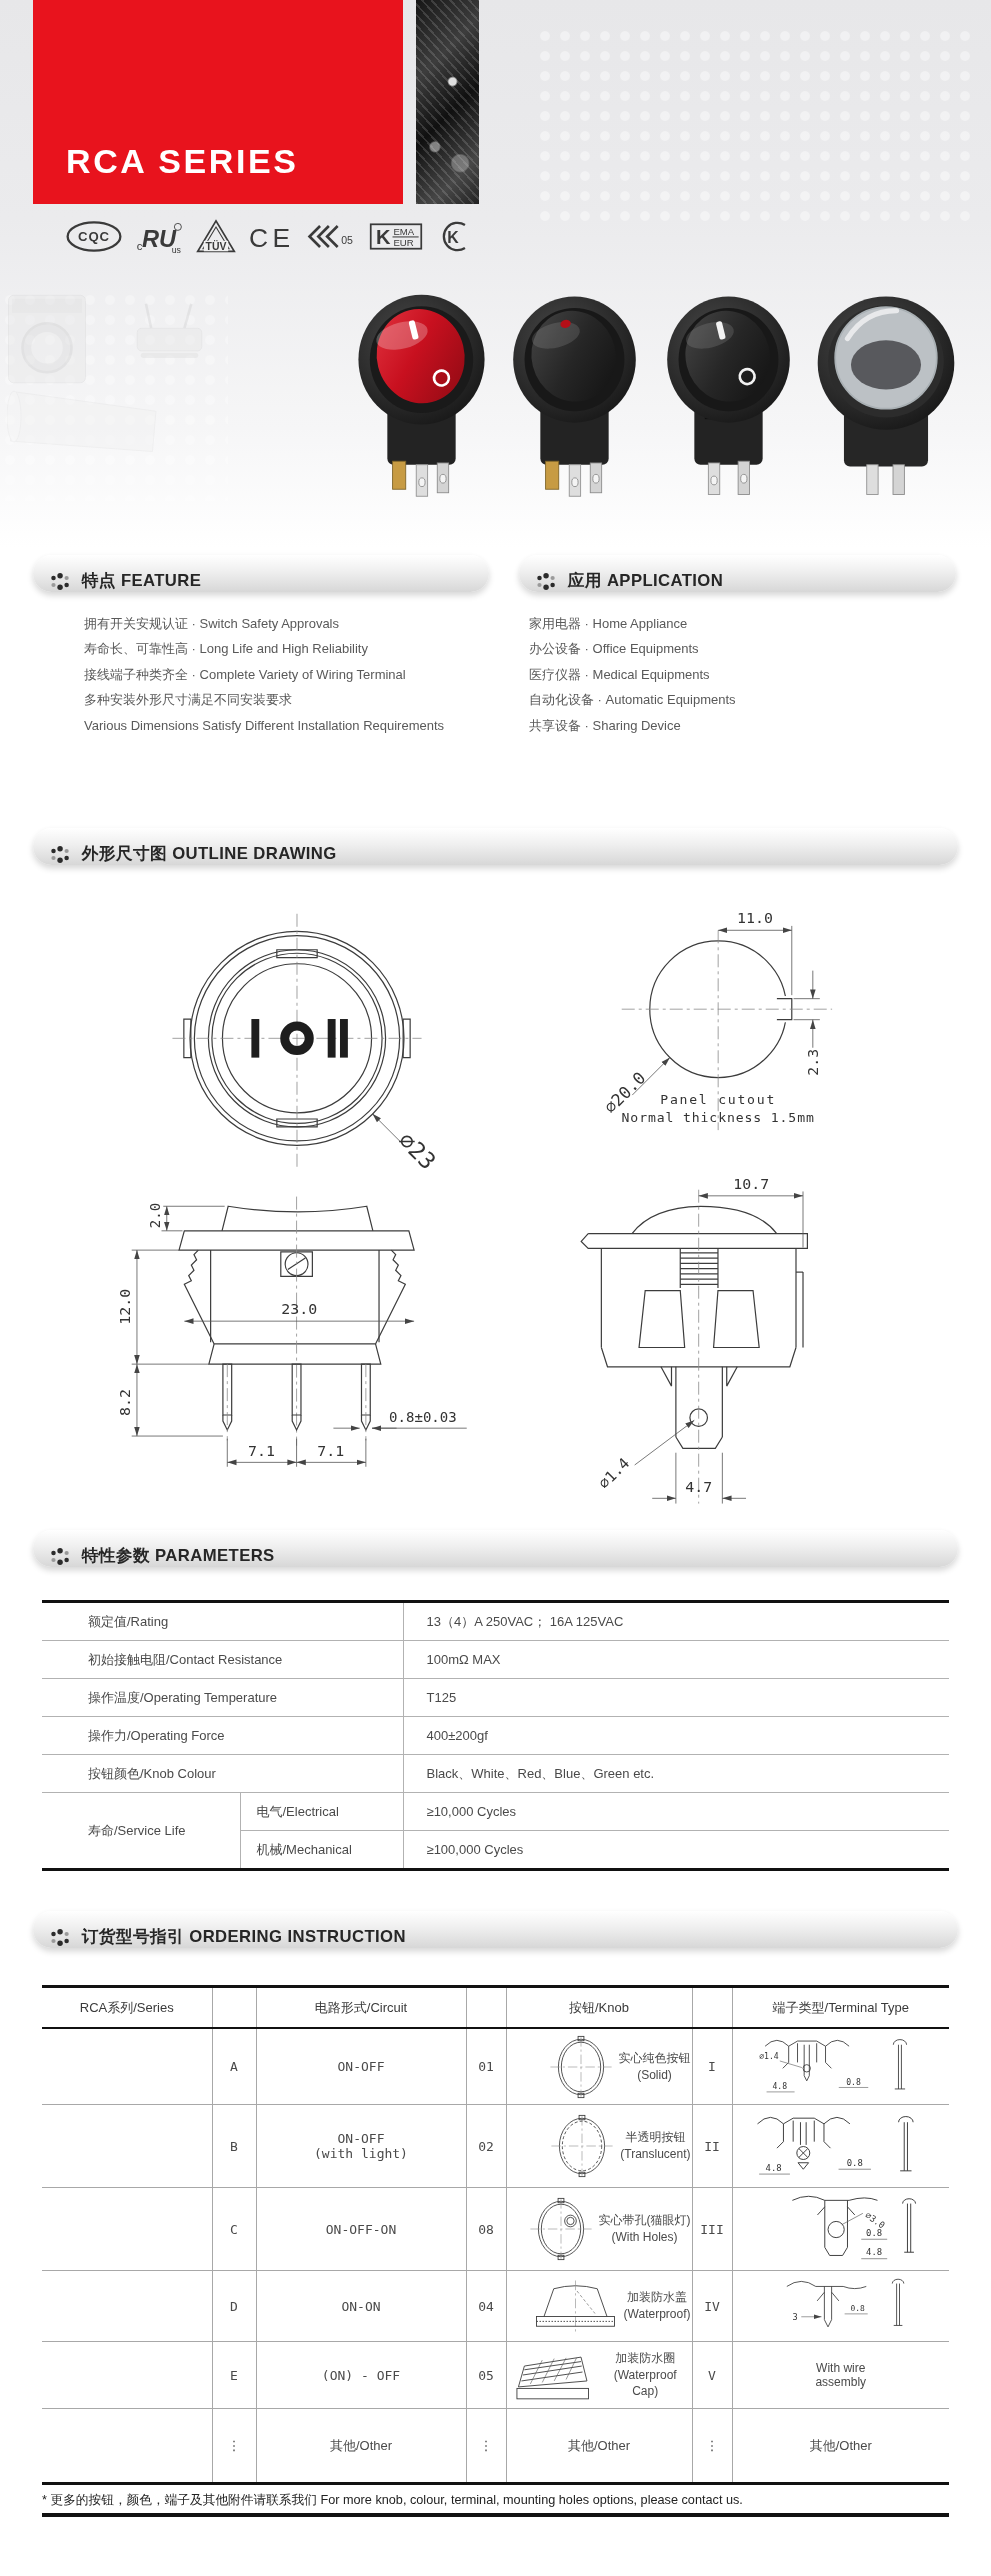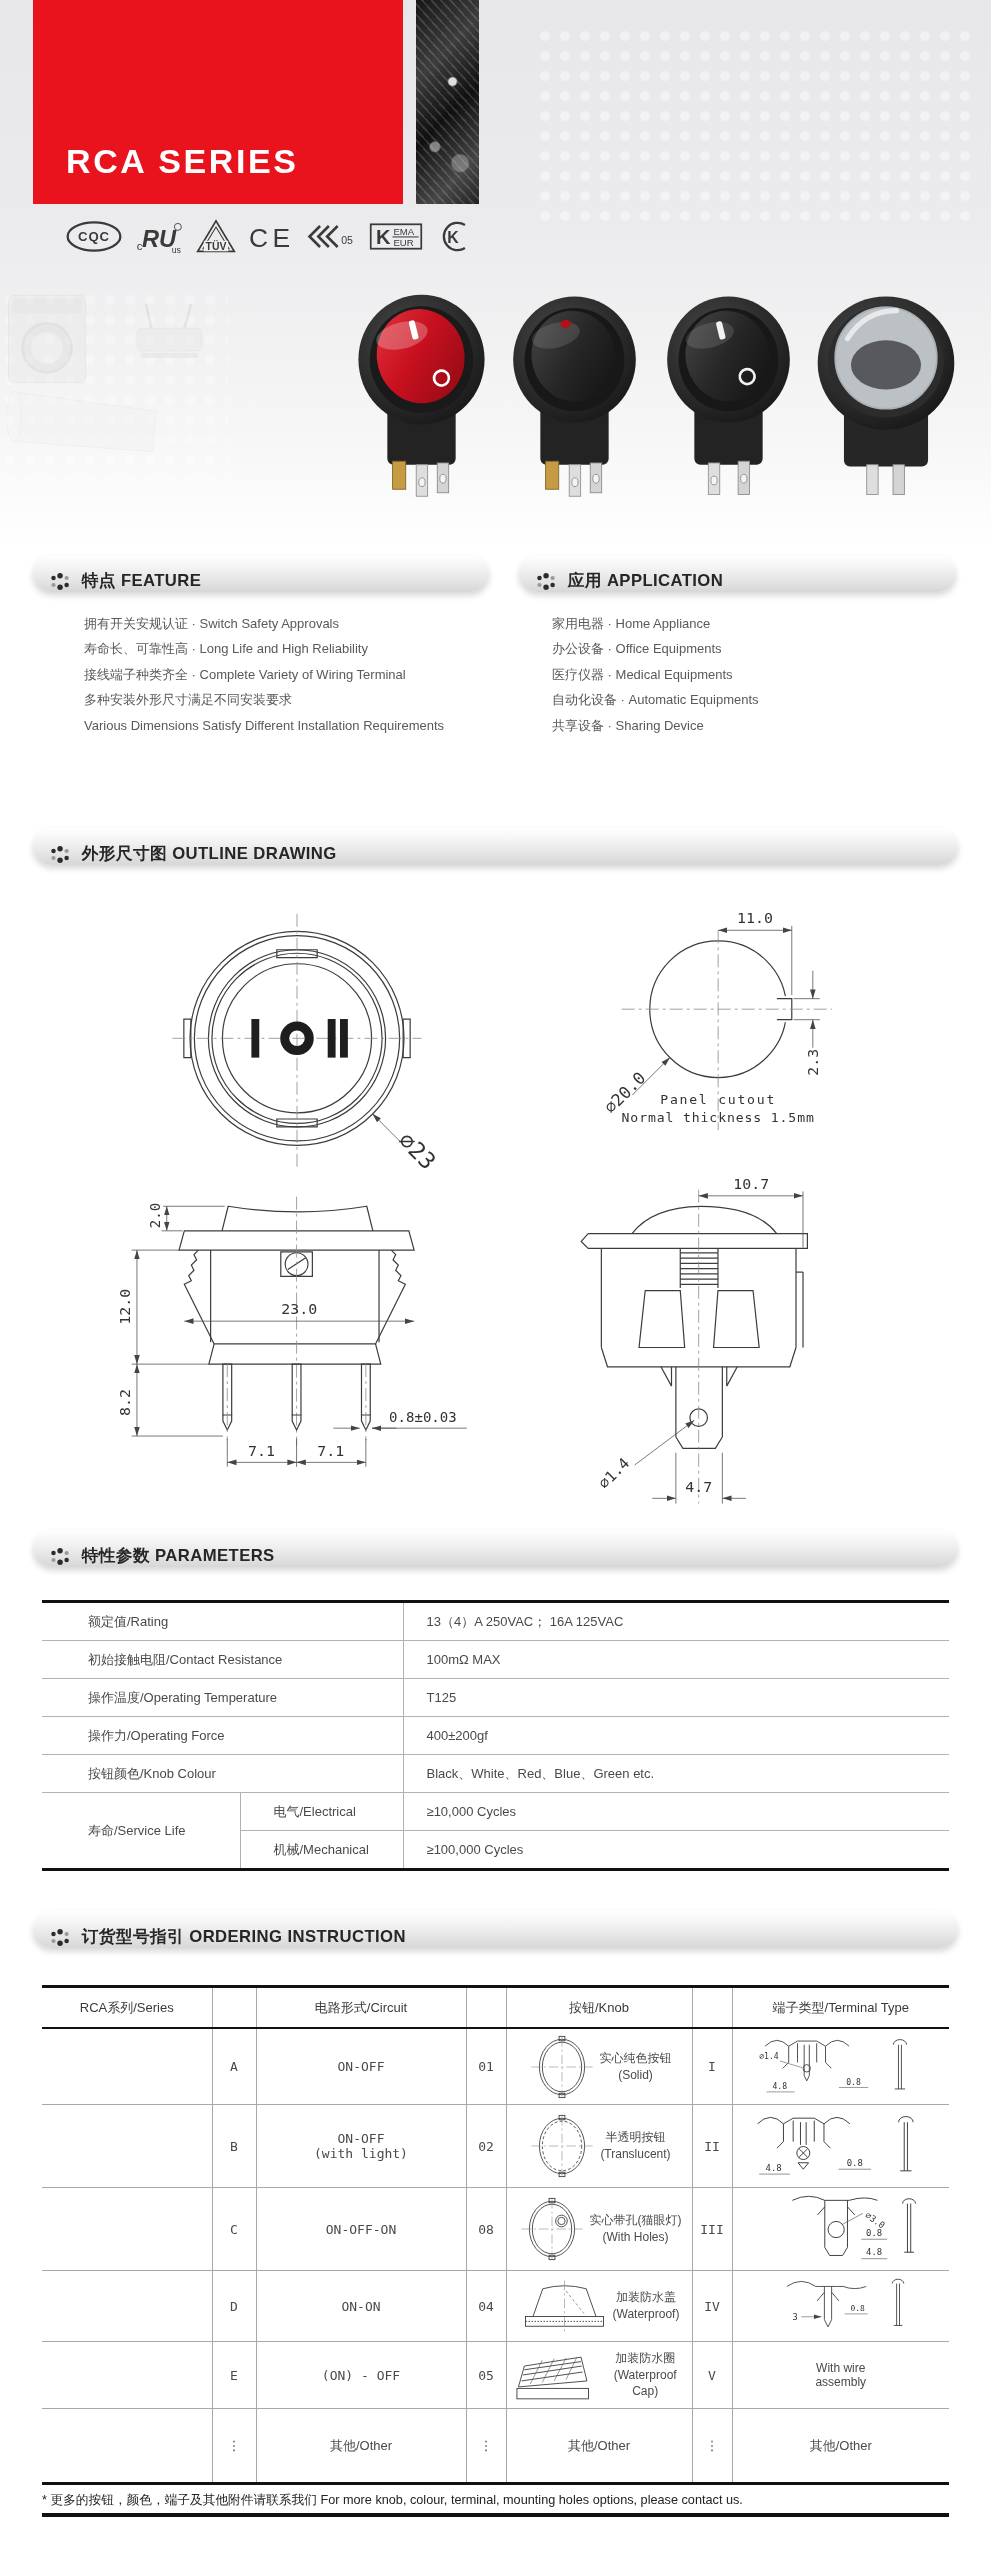--- a/index.html
+++ b/index.html
@@ -40,30 +40,30 @@
   .ol{stroke:#3c3c3c;stroke-width:1.2;fill:none;}
   .cl{stroke:#8a8a8a;stroke-width:.8;fill:none;stroke-dasharray:13 4 3 4;}
   .dl{stroke:#555;stroke-width:.8;fill:none;}
   svg text{font-family:"DejaVu Sans Mono","Liberation Mono",monospace;fill:#333;}
   
   .ptable{position:absolute;left:42px;top:1600px;width:907px;border-collapse:collapse;
           border-top:3.5px solid #111;border-bottom:3.5px solid #111;font-size:13px;color:#4a4a4a;}
   .ptable td{height:35px;border-bottom:0.9px solid #b2b2b2;}
   .ptable tr:last-child td{border-bottom:none;}
   .ptable td.pl{border-right:0.9px solid #b2b2b2;padding-left:46px;}
-  .ptable td.ps{border-right:0.9px solid #b2b2b2;padding-left:33px;}
+  .ptable td.ps{border-right:0.9px solid #b2b2b2;padding-left:16px;}
   .ptable td.pv{padding-left:23px;}
   
   .otable{position:absolute;left:42px;top:1985px;width:907px;border-collapse:collapse;table-layout:fixed;
           border-top:3.5px solid #111;border-bottom:3.5px solid #111;font-size:13px;color:#4a4a4a;}
   .otable td{border:0.9px solid #a8a8a8;border-left:none;text-align:center;vertical-align:middle;}
   .otable tr td:last-child{border-right:none;}
   .otable tr.ohead td{height:37px;border-bottom:2.6px solid #111;font-size:13px;color:#3a3a3a;}
   .mono{font-family:"DejaVu Sans Mono","Liberation Mono",monospace;}
-  .knobwrap{display:flex;align-items:center;justify-content:center;gap:3px;}
+  .knobwrap{display:flex;align-items:center;justify-content:flex-end;gap:3px;}
   .ktext{text-align:center;font-size:12px;line-height:16.7px;color:#4a4a4a;}
   .c-circ div:empty{display:none;}
   .c-term{font-size:12px;color:#4a4a4a;}
   .footnote{position:absolute;left:42px;top:2492px;width:907px;font-size:12.7px;color:#222;}
   .rule{position:absolute;left:42px;width:907px;height:3.5px;background:#111;}
 </style>
 </head>
 <body>
 
 <svg width="0" height="0" style="position:absolute">
@@ -252,21 +252,21 @@
     <svg width="23" height="21" viewBox="0 0 26 24">
       <circle cx="5" cy="8" r="2.6" fill="#2b2b2b"></circle>
         <circle cx="12.5" cy="5.5" r="3.1" fill="#2b2b2b"></circle>
       <circle cx="20" cy="8" r="2.4" fill="#9a9a9a"></circle>
         <circle cx="5" cy="16" r="2.4" fill="#9a9a9a"></circle>
       <circle cx="12.5" cy="18.5" r="3.1" fill="#2b2b2b"></circle>
         <circle cx="20" cy="16" r="2.6" fill="#2b2b2b"></circle>
     </svg>
     <span class="t">应用 APPLICATION</span>
   </div>
-  <div class="list" style="left:552px;top:611px">
+  <div class="list" style="left:529px;top:611px">
     <div>家用电器 · Home Appliance</div>
     <div>办公设备 · Office Equipments</div>
     <div>医疗仪器 · Medical Equipments</div>
     <div>自动化设备 · Automatic Equipments</div>
     <div>共享设备 · Sharing Device</div>
   </div>
 
   <div class="pill" style="left:33px;top:828px;width:925px">
     <svg width="23" height="21" viewBox="0 0 26 24">
       <circle cx="5" cy="8" r="2.6" fill="#2b2b2b"></circle>

